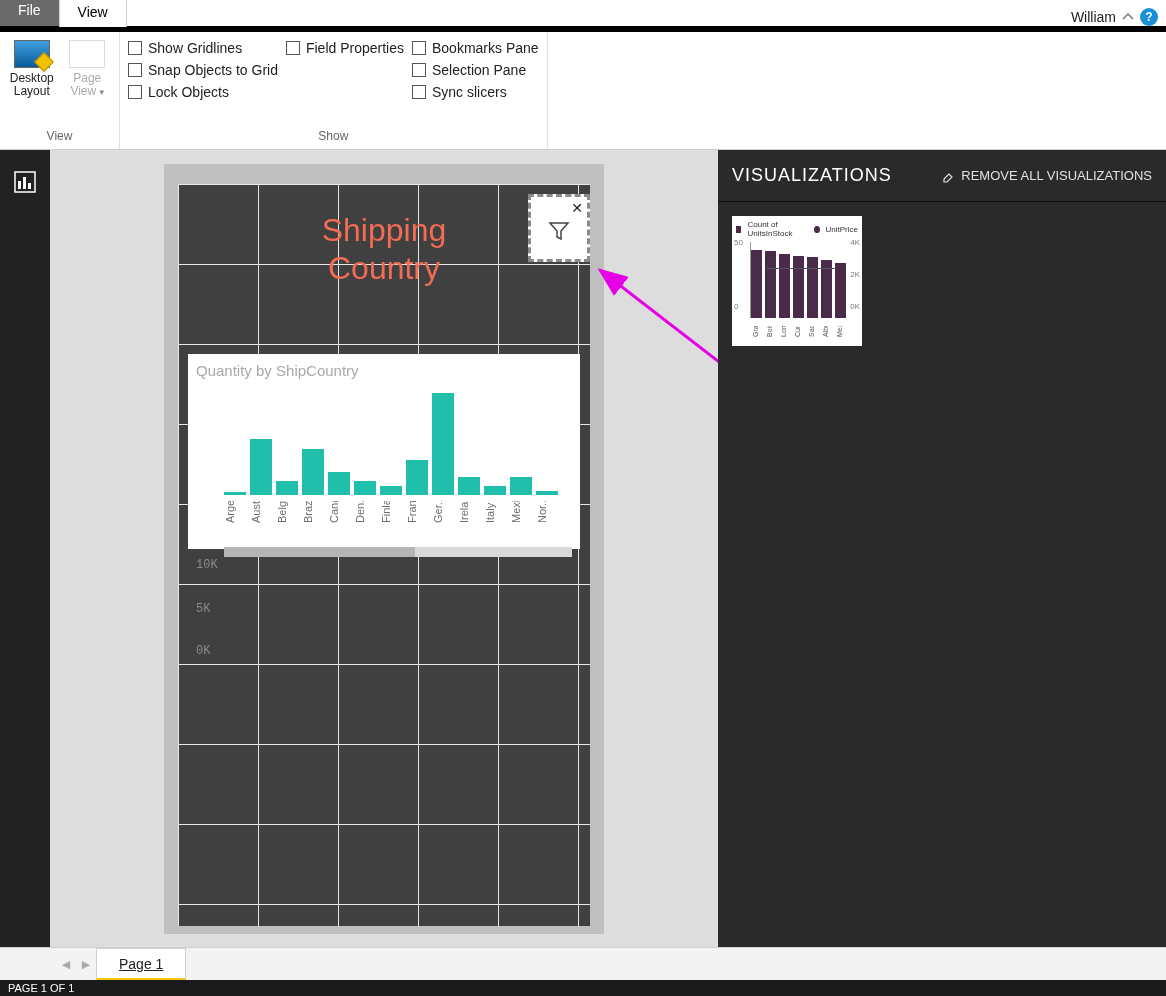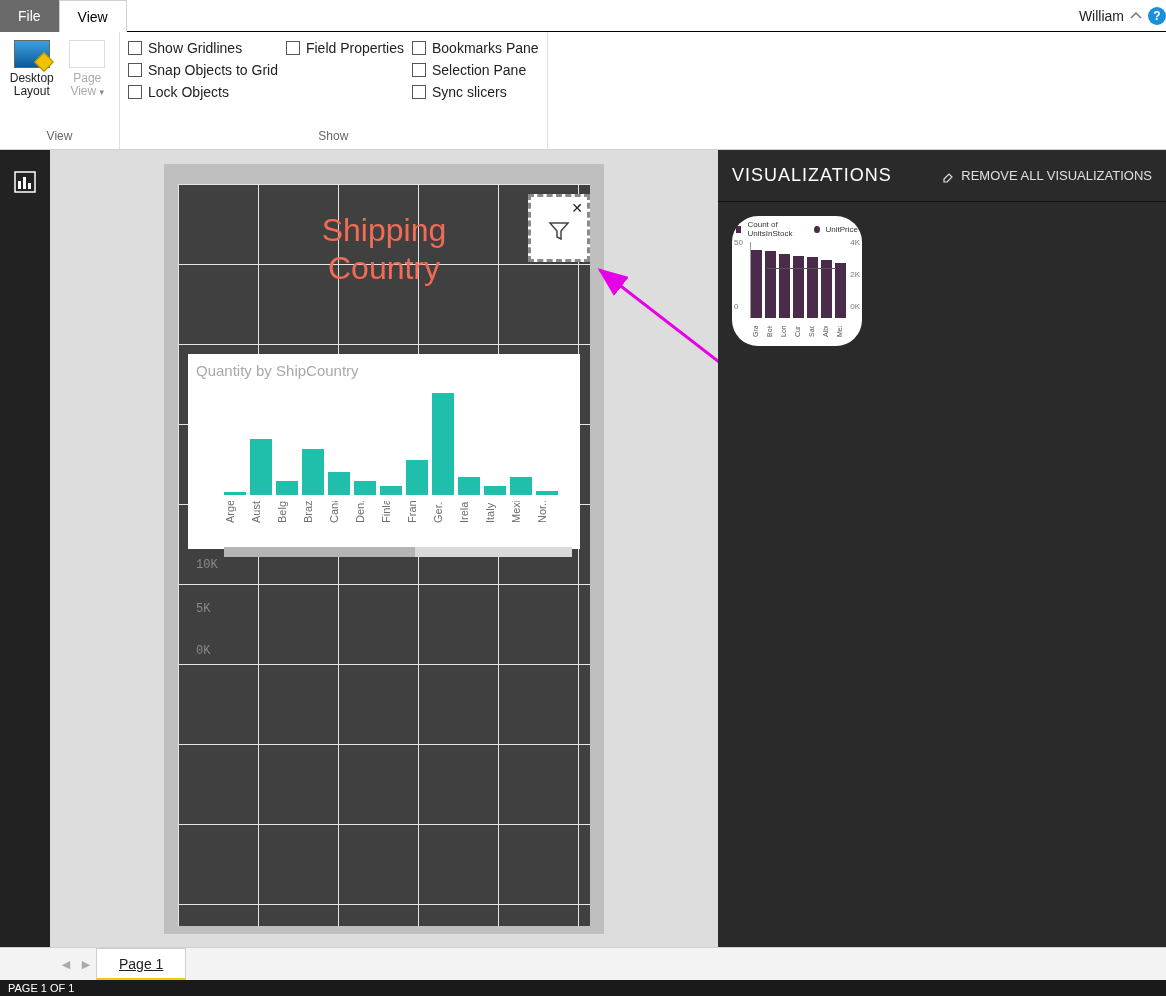--- a/index.html
+++ b/index.html
@@ -1,23 +1,23 @@
 <!DOCTYPE html>
 <html><head>
 <meta charset="utf-8">
 <style>
 * { box-sizing: border-box; margin: 0; padding: 0; font-family: "Segoe UI", Arial, sans-serif; }
 body { width: 1166px; height: 996px; background: #fff; overflow: hidden; position: relative; }
 
 
-.tabs { display: flex; align-items: center; height: 32px; border-bottom: 1px solid #000000; }
+.tabs { display: flex; align-items: flex-end; height: 32px; border-bottom: 6px solid #000000; }
 .tab { padding: 0 18px; height: 32px; line-height: 32px; font-size: 14px; cursor: pointer; }
 .tab.file { background: #6a6a6a; color: #fff; }
 .tab.active { background: #fff; border-top: 1px solid #d0d0d0; border-left: 1px solid #d0d0d0; border-right: 1px solid #d0d0d0; margin-bottom: -1px; }
-.title-user { margin-left: auto; display: flex; align-items: center; gap: 6px; font-size: 14px; color: #222; }
+.title-user { margin-left: auto; padding-right: 8px; display: flex; align-items: center; gap: 6px; font-size: 14px; color: #222; }
 .chev { width: 12px; height: 12px; }
 .help-icon { width: 18px; height: 18px; border-radius: 50%; background: #1a90d8; color: #fff; display: inline-flex; align-items: center; justify-content: center; font-size: 12px; font-weight: bold; }
 
 
 .ribbon { display: flex; height: 118px; border-bottom: 1px solid #d0d0d0; background: #fff; }
 .ribbon-group { border-right: 1px solid #e0e0e0; padding: 4px 8px; display: flex; flex-direction: column; }
 .ribbon-group .controls { flex: 1; display: flex; gap: 8px; }
 .ribbon-group .label { text-align: center; font-size: 12px; color: #666; padding: 2px 0; }
 .big-btn { display: flex; flex-direction: column; align-items: center; justify-content: flex-start; width: 52px; padding-top: 4px; cursor: pointer; }
 .big-btn .icon-wrap { width: 36px; height: 28px; border: 1px solid #999; position: relative; }
@@ -66,21 +66,21 @@
 .xl { width:22px; font-size:11px; color:#6e6e6e; transform:rotate(-90deg) translateX(-24px); transform-origin: top left; white-space:nowrap; height:44px; overflow:hidden; }
 .chart-scroll { height:10px; background:#d9d9d9; margin:4px 8px 0 36px; position:relative; }
 .chart-scroll .thumb { position:absolute; left:0; top:0; bottom:0; width:55%; background:#b5b5b5; }
 
 
 .viz-panel { width:448px; background:#2a2a2a; color:#fff; display:flex; flex-direction:column; }
 .viz-header { height:52px; display:flex; align-items:center; justify-content:space-between; padding:0 14px; border-bottom:1px solid #111; }
 .viz-title { font-size:18px; letter-spacing:1px; }
 .viz-remove { display:flex; align-items:center; gap:6px; font-size:13px; color:#e0e0e0; cursor:pointer; }
 .viz-body { padding:14px; }
-.viz-thumb { width:130px; height:130px; background:#fff; padding:4px; position:relative;border-radius:26px; }
+.viz-thumb { width:130px; height:130px; background:#fff; padding:4px; position:relative; }
 .viz-thumb .legend { font-size:8px; color:#333; display:flex; gap:6px; align-items:center; }
 .dot { width:7px; height:7px; background:#4a2b4a; display:inline-block; }
 .viz-thumb .mini-chart { height:76px; margin:4px 10px 0 14px; display:flex; align-items:flex-end; gap:3px; border-left:1px solid #999; position:relative; }
 .mini-ylabel { position:absolute; left:2px; font-size:8px; color:#777; }
 .mini-ylabel-r { position:absolute; right:2px; font-size:8px; color:#777; }
 .mini-bar { width:11px; background:#4a2b4a; }
 .mini-line { position:absolute; top:26px; left:16px; right:12px; height:1px; background:#555; }
 .viz-thumb .mini-x { display:flex; gap:3px; margin:3px 10px 0 16px; }
 .mini-xl { width:11px; font-size:7px; color:#555; transform:rotate(-90deg) translateX(-16px); transform-origin:top left; height:30px; white-space:nowrap; overflow:hidden; }
 

